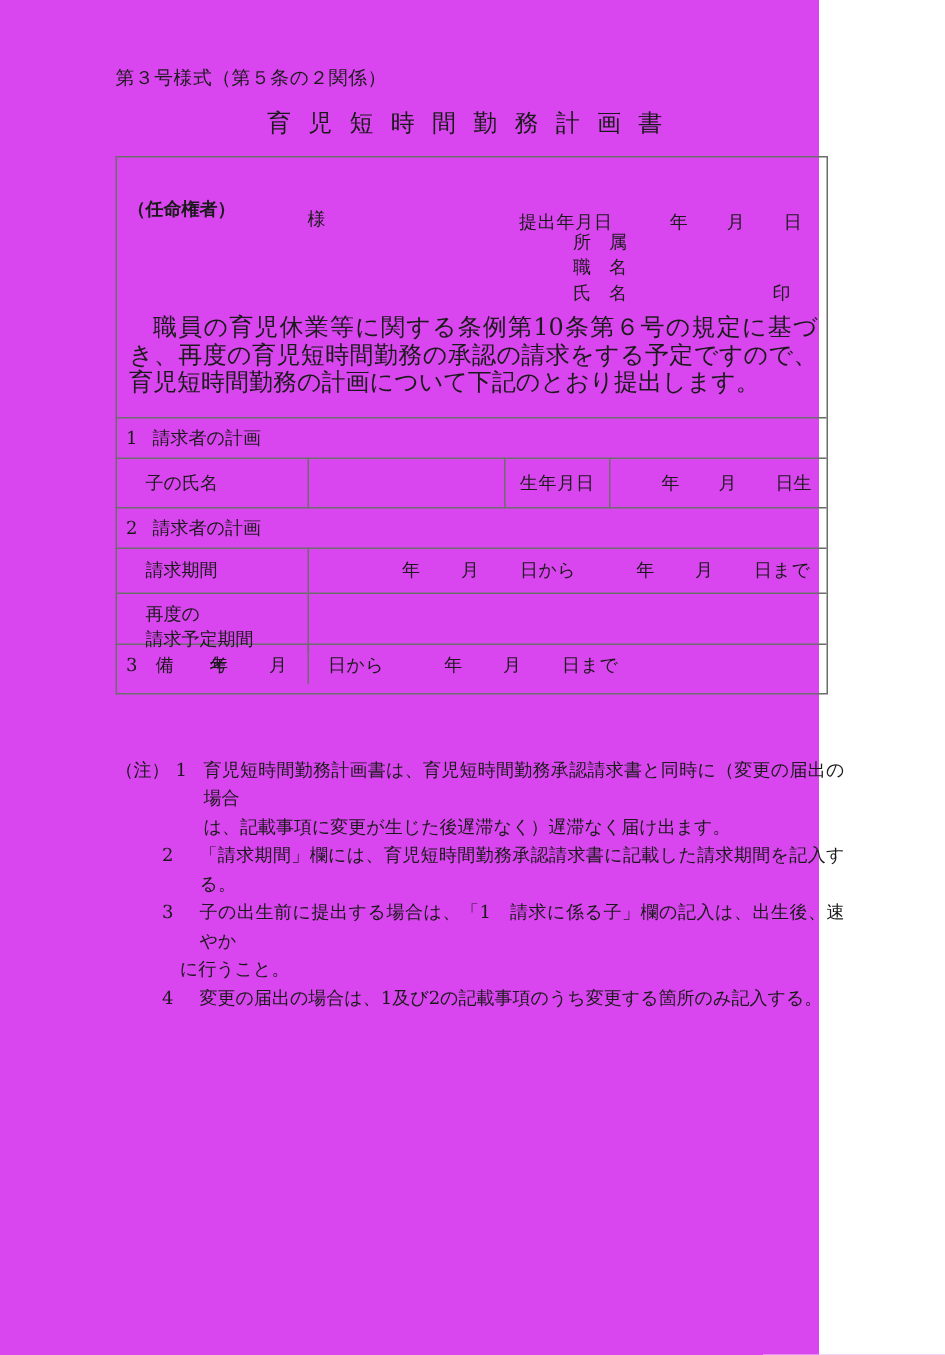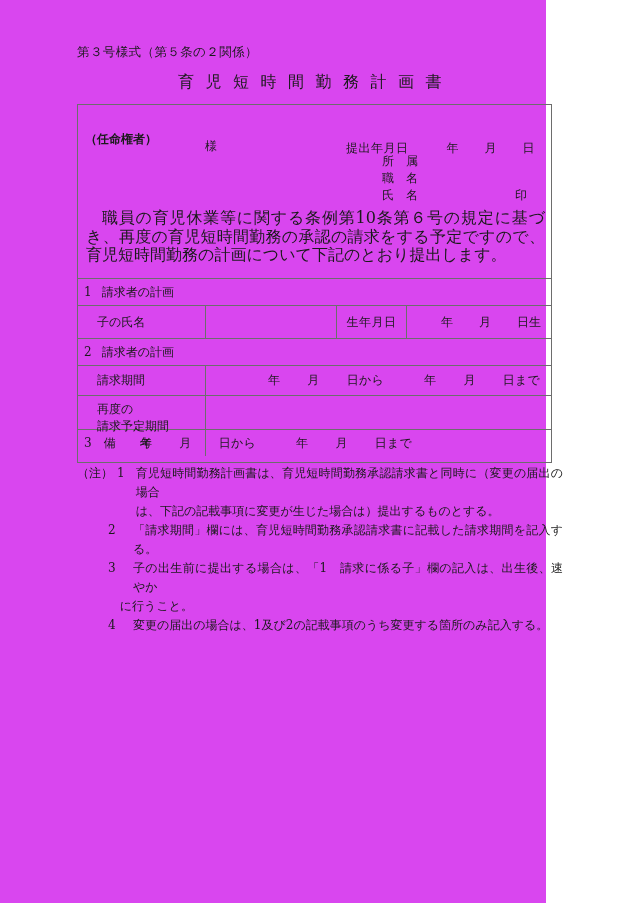--- a/index.html
+++ b/index.html
@@ -184,21 +184,21 @@
 
   
   .notes {
     position: absolute;
     left: 77px;
     top: 464px;
     width: 486px;
     font-size: 12px;
     line-height: 19px;
   }
-  .note-first { display: flex; }
+  .note-first { display: flex; margin-top: 40px; }
   .note-first .marker { white-space: nowrap; }
   .note-first .marker .n { margin-left: 4px; }
   .note-first .body {
     flex: 1;
     margin-left: 11px;
     text-align: justify;
     text-justify: inter-character;
     font-family: Liberation Serif, serif;
   }
   .note-first .body .cont { display: block; text-indent: -0.6em; padding-left: 0.6em; }
@@ -313,21 +313,21 @@
   </div>
 
   <div class="notes">
 
     <div class="note-first">
       <div class="marker">
         <span>（注）</span><span class="n">1</span>
       </div>
       <div class="body">
         <span>育児短時間勤務計画書は、育児短時間勤務承認請求書と同時に（変更の届出の場合</span>
-        <span class="cont">は、下記の記載事項に変更が生じた場合は）提出するものとする。</span>
+        <span class="cont">は、記載事項に変更が生じた後遅滞なく）遅滞なく届け出ます。</span>
       </div>
     </div>
 
     <div class="note-item">
       <div class="marker">2</div>
       <div class="body">
         <span>「請求期間」欄には、育児短時間勤務承認請求書に記載した請求期間を記入する。</span>
       </div>
     </div>
 

